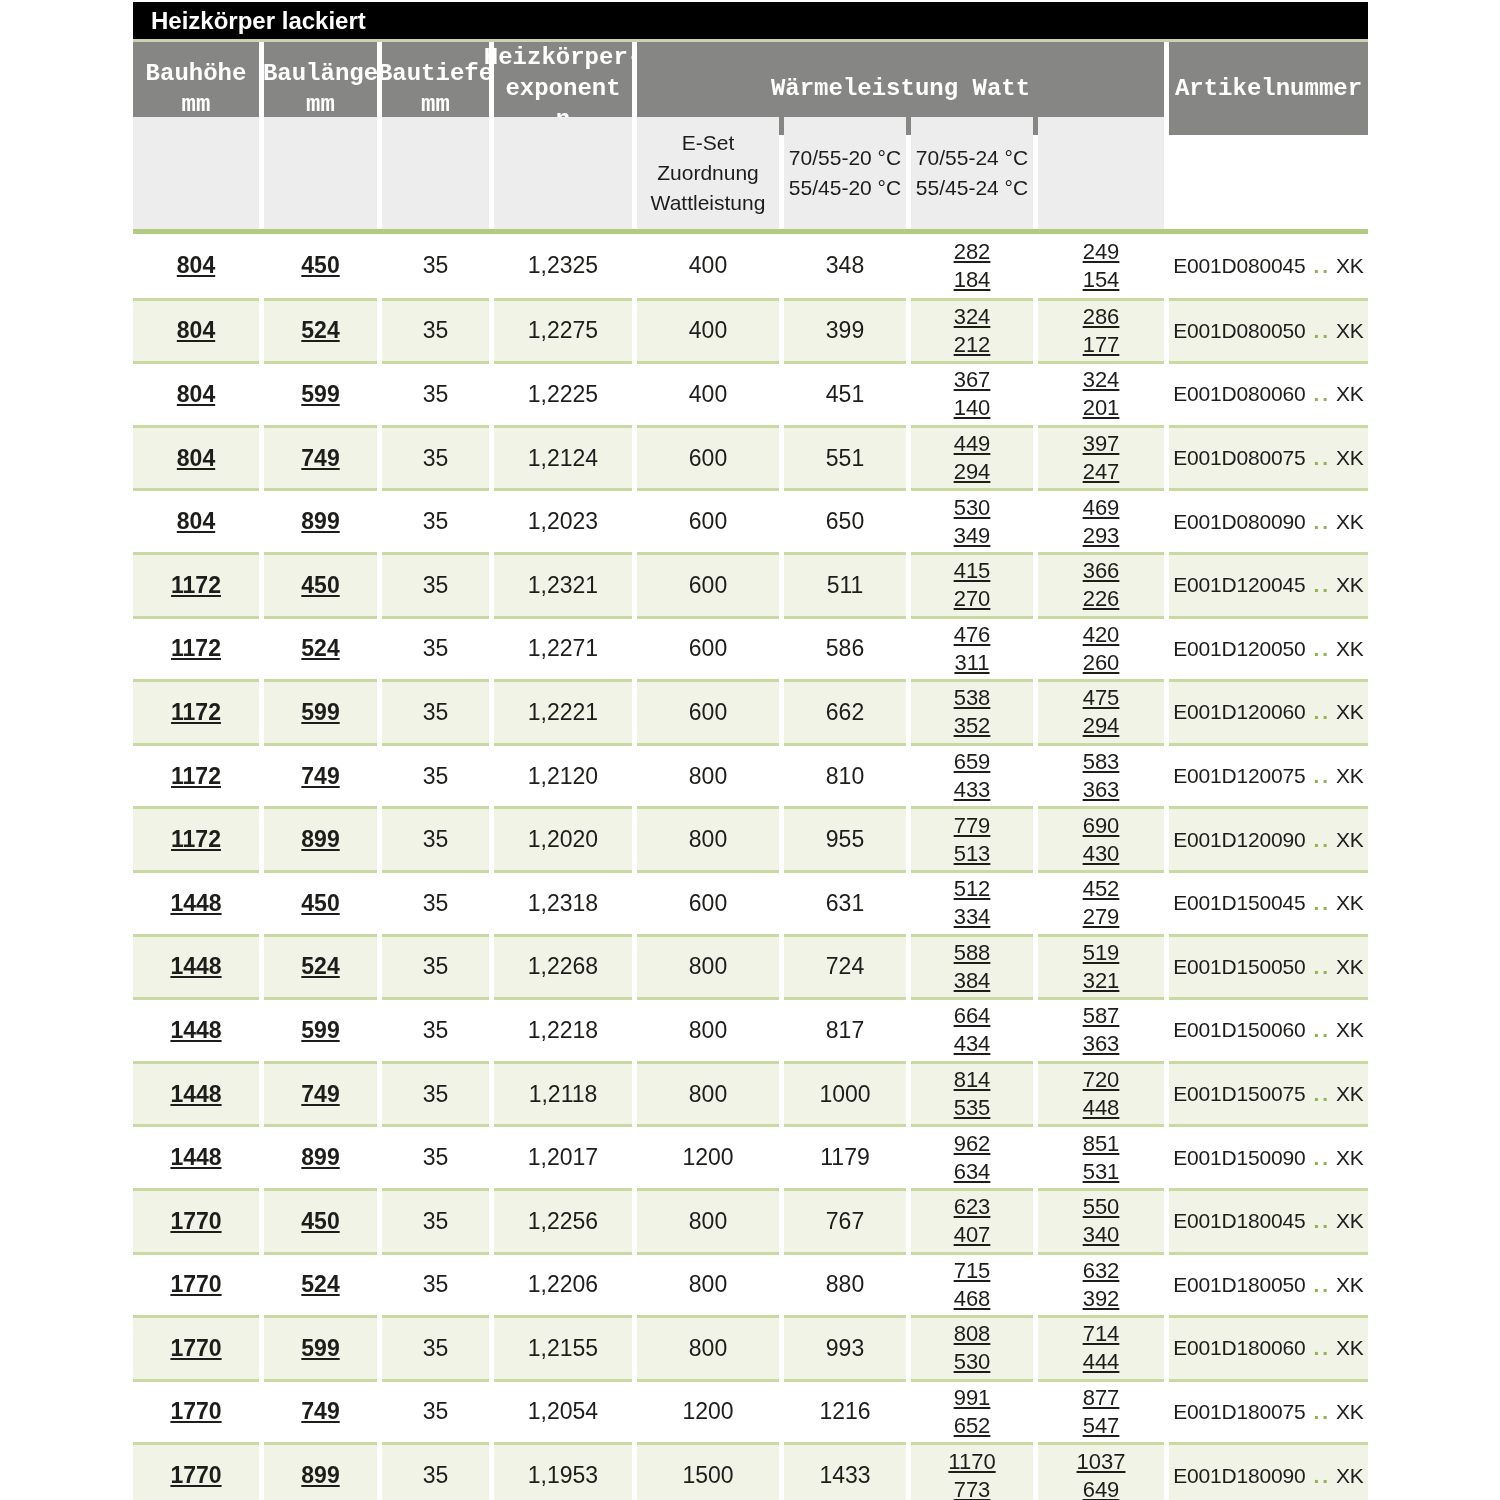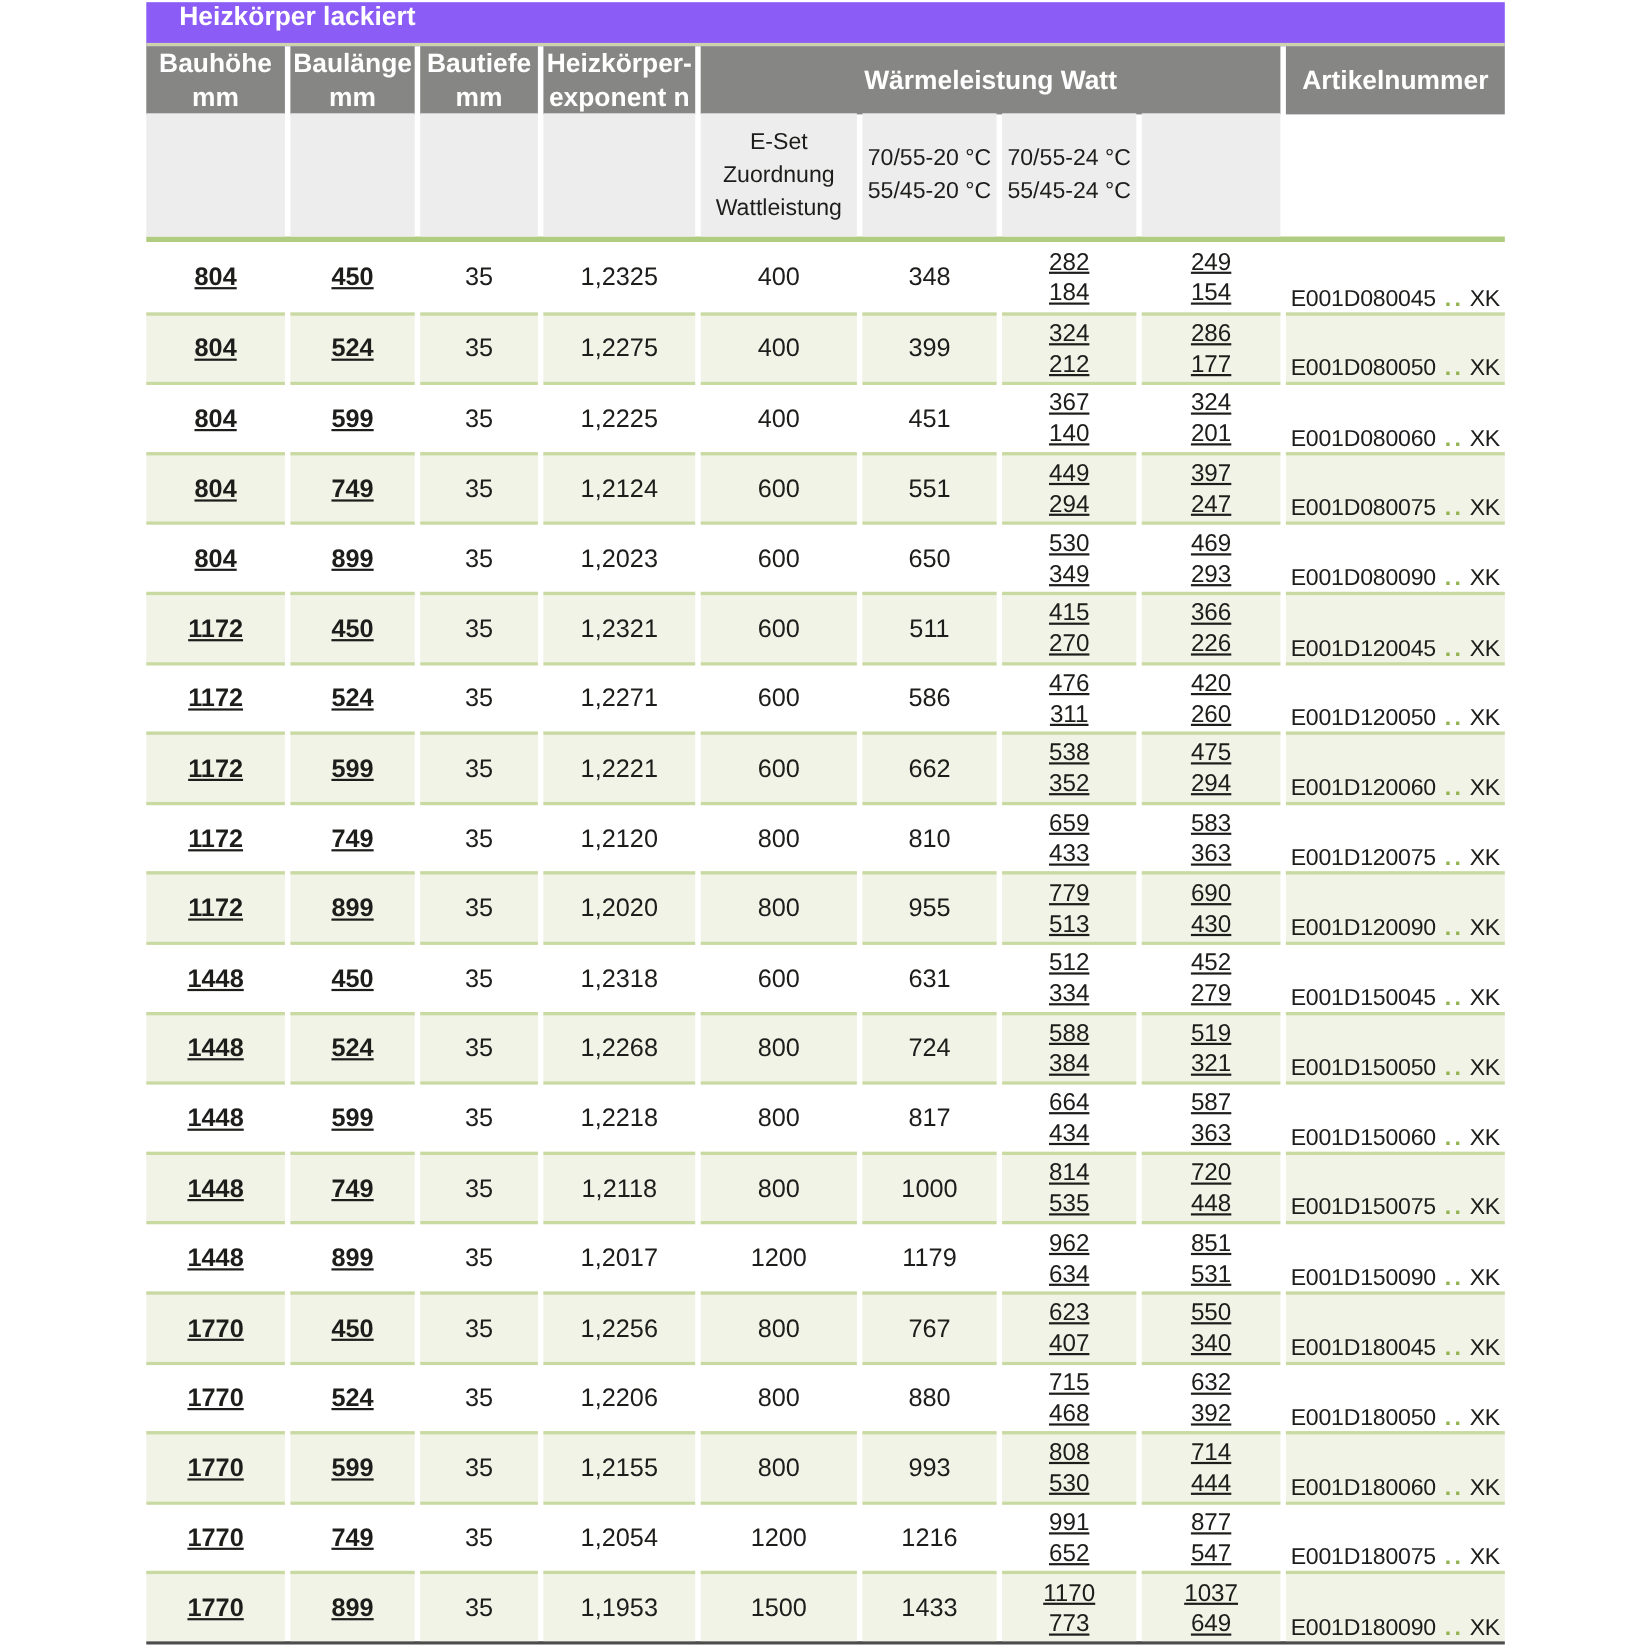--- a/index.html
+++ b/index.html
@@ -7,36 +7,36 @@
   body {
     width: 1500px; height: 1500px;
     font-family: "Liberation Sans", sans-serif;
     color: #1d1d1b;
     overflow: hidden;
   }
   .tbl { margin-left: 133px; padding-top: 2px; width: 1235px; }
 
   
   .title-bar {
-    height: 40px; background: #8b5cf6;
+    height: 40px; background: #000000;
     border-bottom: 3px solid #ccd2ab;
-    display: flex; 
-    padding-left: 30px;
+    display: flex; align-items: center;
+    padding-left: 18px;
   }
   .title-bar span { color: #ffffff; font-size: 24px; font-weight: bold; }
 
   
   .grid {
     display: grid;
     grid-template-columns: 126px 113px 107px 138px 142px 122px 122px 126px 199px;
     column-gap: 5px;
   }
 
   
-  .hdr1 { height: 58px; margin-bottom: 3px; }
+  .hdr1 { height: 58px; margin-bottom: 17px; font-family: Liberation Mono, monospace; }
   .hdr1 .hcell {
     background: #868685; color: #ffffff;
     display: flex; flex-direction: column;
     align-items: center; justify-content: center;
     font-size: 24px; font-weight: bold; line-height: 31px;
     text-align: center;
   }
   .hdr1 .hgroup { grid-column: 5 / 9; text-align: right; }
 
   
@@ -56,21 +56,21 @@
   .body-row .cell {
     background: #ffffff;
     display: flex; align-items: center; justify-content: center;
     font-size: 23px;
   }
   .body-row:not(.first) .cell { border-top: 3px solid #c9d9a2; }
   .body-row.green .cell { background: #f0f3e5; }
   .cell.bold { font-weight: bold; text-decoration: underline; }
   .cell.two { flex-direction: column; text-decoration: underline; }
   .cell.two span { display: block; line-height: 28px; font-size: 22px; }
-  .cell.artikel { font-size: 21px; letter-spacing: -0.2px; white-space: nowrap; align-items: flex-end; }
+  .cell.artikel { font-size: 21px; letter-spacing: -0.2px; white-space: nowrap; }
   .cell.artikel .dots {
     color: #93b250; font-weight: bold; letter-spacing: 3px;
     margin: 0 5px 0 8px; font-size: 21px;
   }
 
   .bottom-line { height: 3px; background: #4c4c4c; }
 </style>
 </head>
 <body>
 

